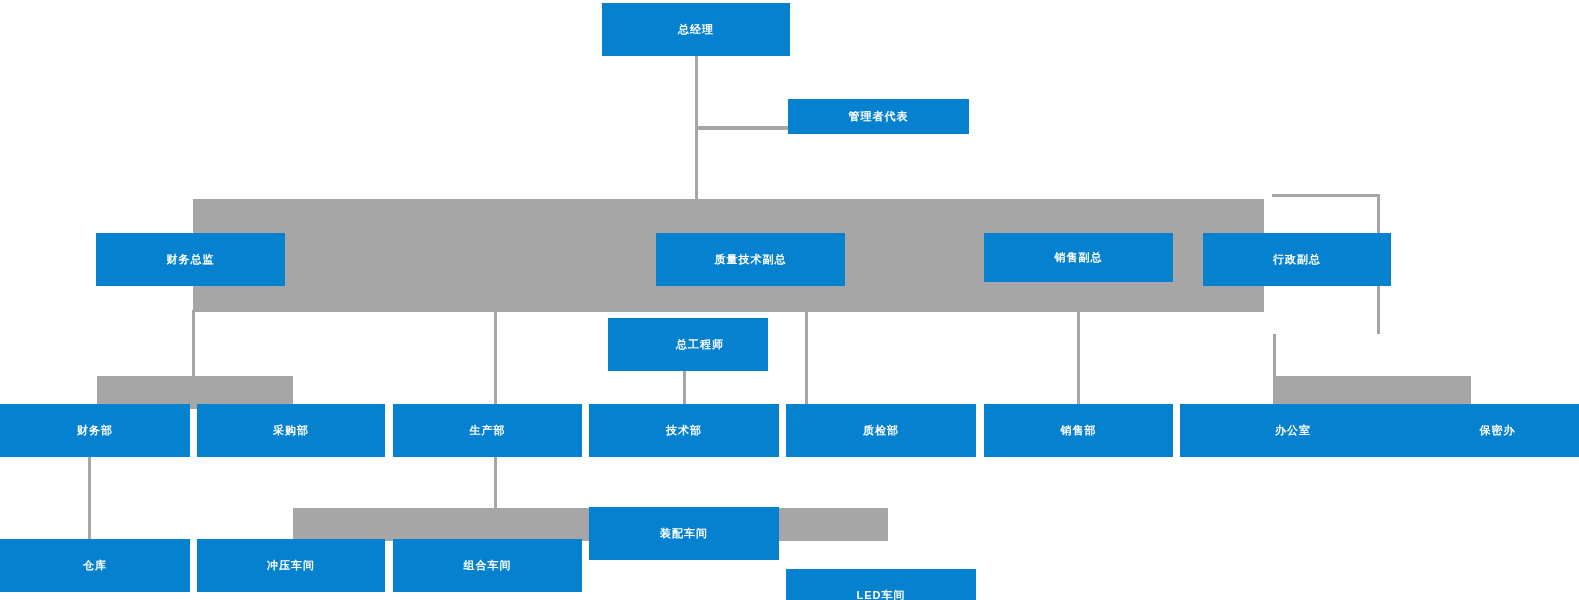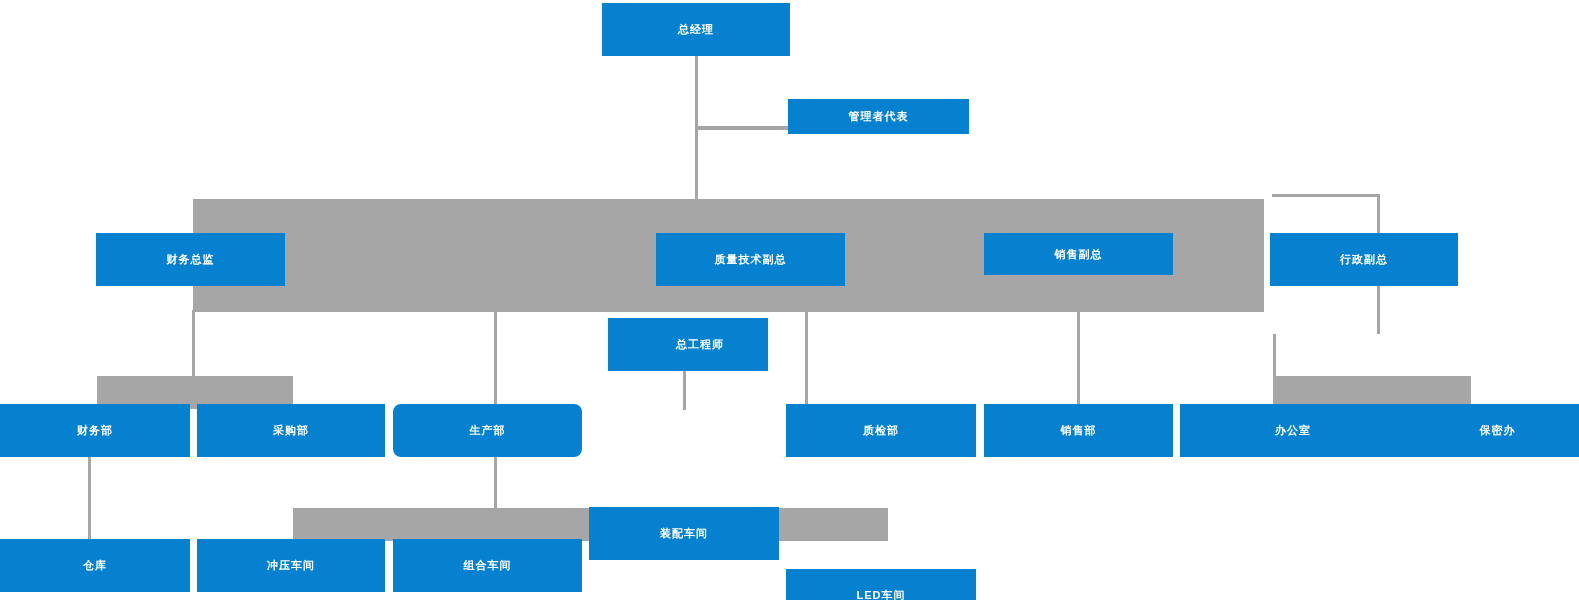--- a/index.html
+++ b/index.html
@@ -73,28 +73,29 @@
   <div class="conn" style="left:88px; top:457px; width:3px; height:86px;"></div>
 
   <div class="conn" style="left:494px; top:457px; width:3px; height:86px;"></div>
 
   <div class="node" style="left:602px; top:3px; width:188px; height:53px;">总经理</div>
 
   <div class="node" style="left:788px; top:99px; width:181px; height:35px;">管理者代表</div>
 
   <div class="node" style="left:96px; top:233px; width:189px; height:53px;">财务总监</div>
   <div class="node" style="left:656px; top:233px; width:189px; height:53px;">质量技术副总</div>
-  <div class="node" style="left:984px; top:233px; width:189px; height:42px;">销售副总</div>
-  <div class="node" style="left:1270px; top:233px; width:188px; height:53px;">行政副总</div>
+  <div class="node" style="left:984px; top:233px; width:189px; height:49px;">销售副总</div>
+  <div class="node" style="left:1203px; top:233px; width:188px; height:53px;">行政副总</div>
 
   <div class="node" style="left:608px; top:318px; width:160px; height:53px;padding-left:24px;">总工程师</div>
 
   <div class="node" style="left:0px; top:404px; width:190px; height:53px;">财务部</div>
   <div class="node" style="left:197px; top:404px; width:188px; height:53px;">采购部</div>
-  <div class="node" style="left:393px; top:404px; width:189px; height:53px;border-radius:8px;">生产部</div>
+  <div class="node" style="left:393px; top:404px; width:189px; height:53px;">生产部</div>
+  <div class="node" style="left:589px; top:404px; width:190px; height:53px;">技术部</div>
   <div class="node" style="left:786px; top:404px; width:190px; height:53px;">质检部</div>
   <div class="node" style="left:984px; top:404px; width:189px; height:53px;">销售部</div>
   <div class="node" style="left:1180px; top:404px; width:226px; height:53px;">办公室</div>
   <div class="node" style="left:1379px; top:404px; width:189px; height:53px;margin-left:24px;">保密办</div>
 
   <div class="node" style="left:0px; top:539px; width:190px; height:53px;">仓库</div>
   <div class="node" style="left:197px; top:539px; width:188px; height:53px;">冲压车间</div>
   <div class="node" style="left:393px; top:539px; width:189px; height:53px;">组合车间</div>
   <div class="node" style="left:589px; top:507px; width:190px; height:53px;">装配车间</div>
   <div class="node" style="left:786px; top:569px; width:190px; height:53px;">LED车间</div>

